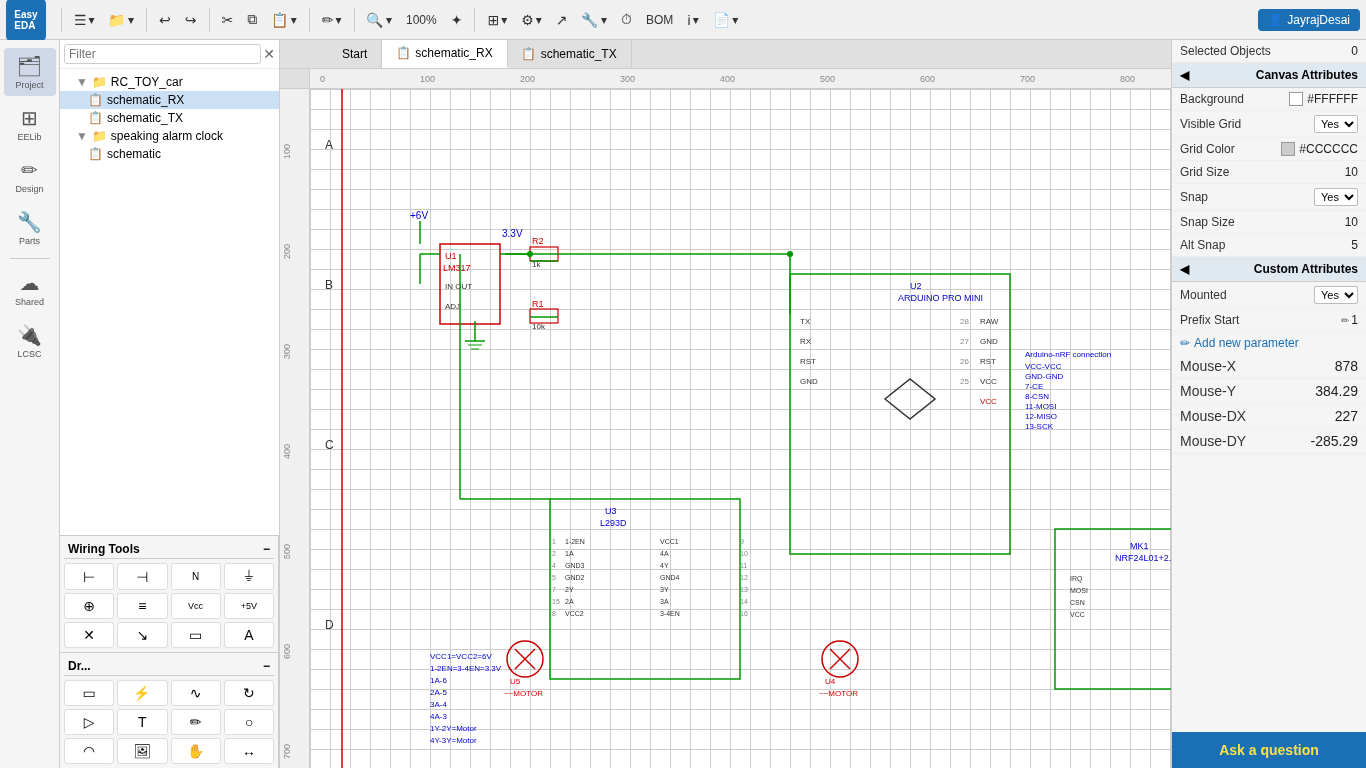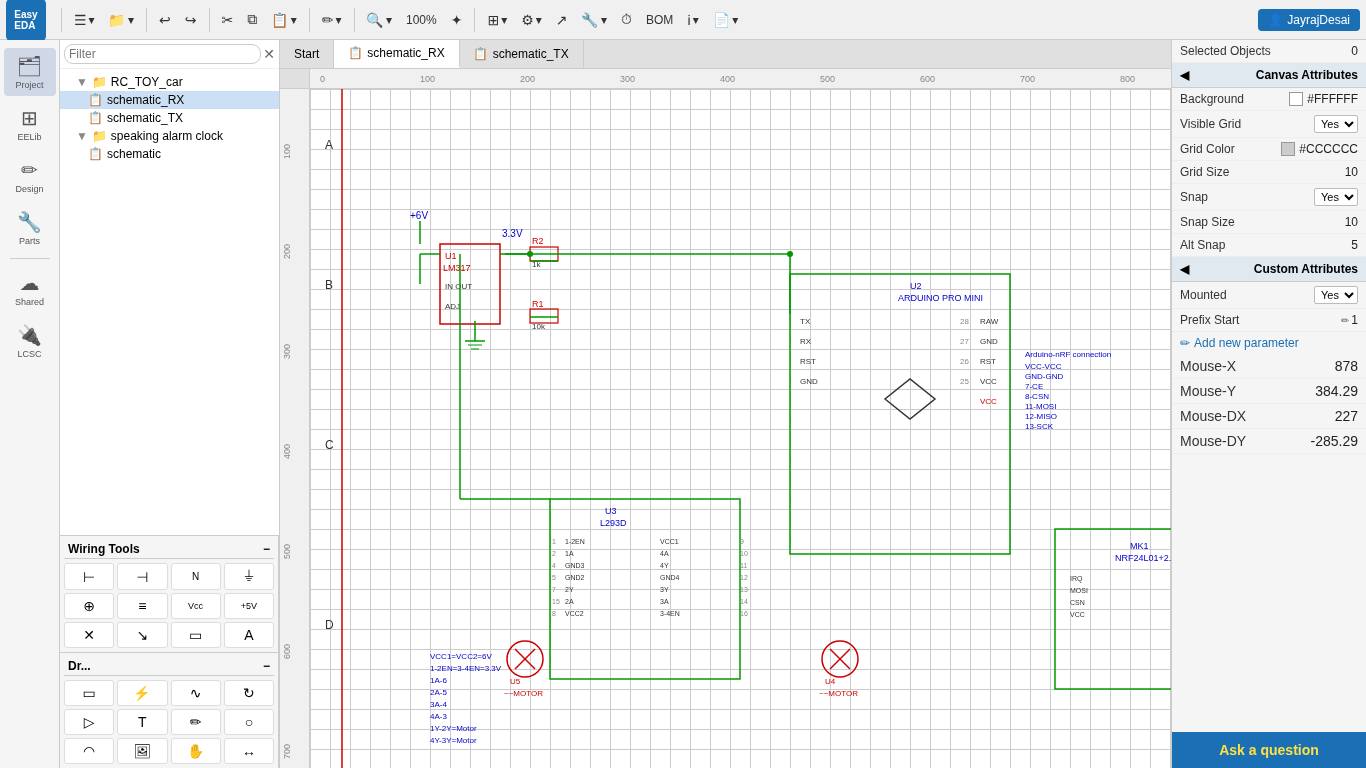--- a/index.html
+++ b/index.html
@@ -30,21 +30,21 @@
     .sidebar-item .icon { font-size: 20px; }
     .sidebar-item .label { font-size: 9px; margin-top: 2px; text-align: left; }
     .sidebar-sep { width: 40px; height: 1px; background: #ccc; margin: 2px 0; }
 
     
     #file-panel {
       width: 220px; background: #fff; border-right: 1px solid #ccc;
       display: flex; flex-direction: column; flex-shrink: 0;
     }
     .file-filter { display: flex; align-items: center; padding: 4px; border-bottom: 1px solid #eee; }
-    .file-filter input { flex: 1; border: 1px solid #ccc; border-radius: 9px; padding: 2px 4px; font-size: 12px; }
+    .file-filter input { flex: 1; border: 1px solid #ccc; border-radius: 3px; padding: 2px 4px; font-size: 12px; }
     .file-filter .clear-btn { cursor: pointer; color: #666; margin-left: 2px; font-size: 14px; }
     .file-tree { flex: 1; overflow-y: auto; padding: 4px 0; }
     .tree-item { display: flex; align-items: center; padding: 2px 6px; cursor: pointer; }
     .tree-item.selected { background: #cce0f5; }
     .tree-indent-1 { padding-left: 16px; }
     .tree-indent-2 { padding-left: 28px; }
     .tree-icon { margin-right: 4px; font-size: 12px; }
     .tree-label { font-size: 12px; }
     .tree-folder { color: #888; }
 
@@ -61,21 +61,21 @@
     #draw-tools {
       background: #f5f5f5; border-top: 1px solid #ccc; border-right: 1px solid #ccc;
       padding: 4px;
     }
     .draw-grid { display: grid; grid-template-columns: repeat(4, 1fr); gap: 3px; }
 
     
     #canvas-area {
       flex: 1; display: flex; flex-direction: column; overflow: hidden;
     }
-    #tabs { display: flex; background: #e0e0e0; border-bottom: 1px solid #ccc; }
+    #tabs { display: flex; background: #e0e0e0; border-bottom: 1px solid #ccc; padding-left: 48px; }
     .tab { padding: 6px 14px; cursor: pointer; border-right: 1px solid #ccc; font-size: 12px; display: flex; align-items: center; gap: 4px; background: #e0e0e0; }
     .tab.active { background: #fff; border-bottom: 2px solid #fff; }
     .tab-icon { font-size: 12px; color: #888; }
     #canvas-wrapper { flex: 1; background: #fff; overflow: hidden; position: relative; }
 
     
     #right-panel {
       width: 195px; background: #f5f5f5; border-left: 1px solid #ccc;
       display: flex; flex-direction: column; overflow-y: auto; flex-shrink: 0;
     }

